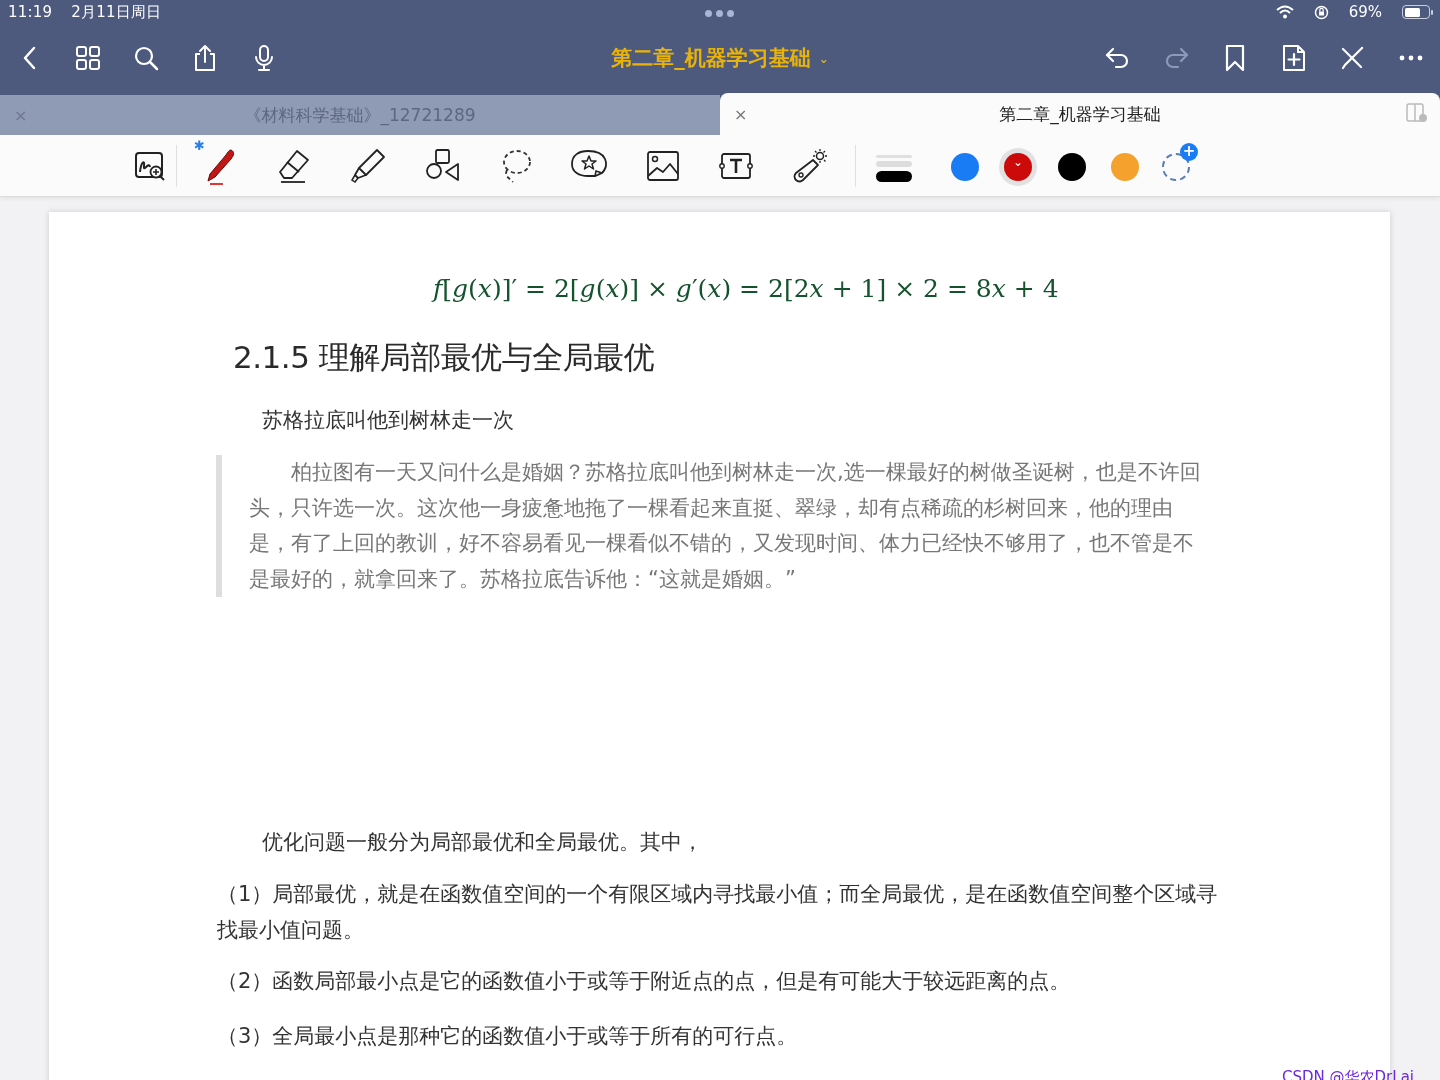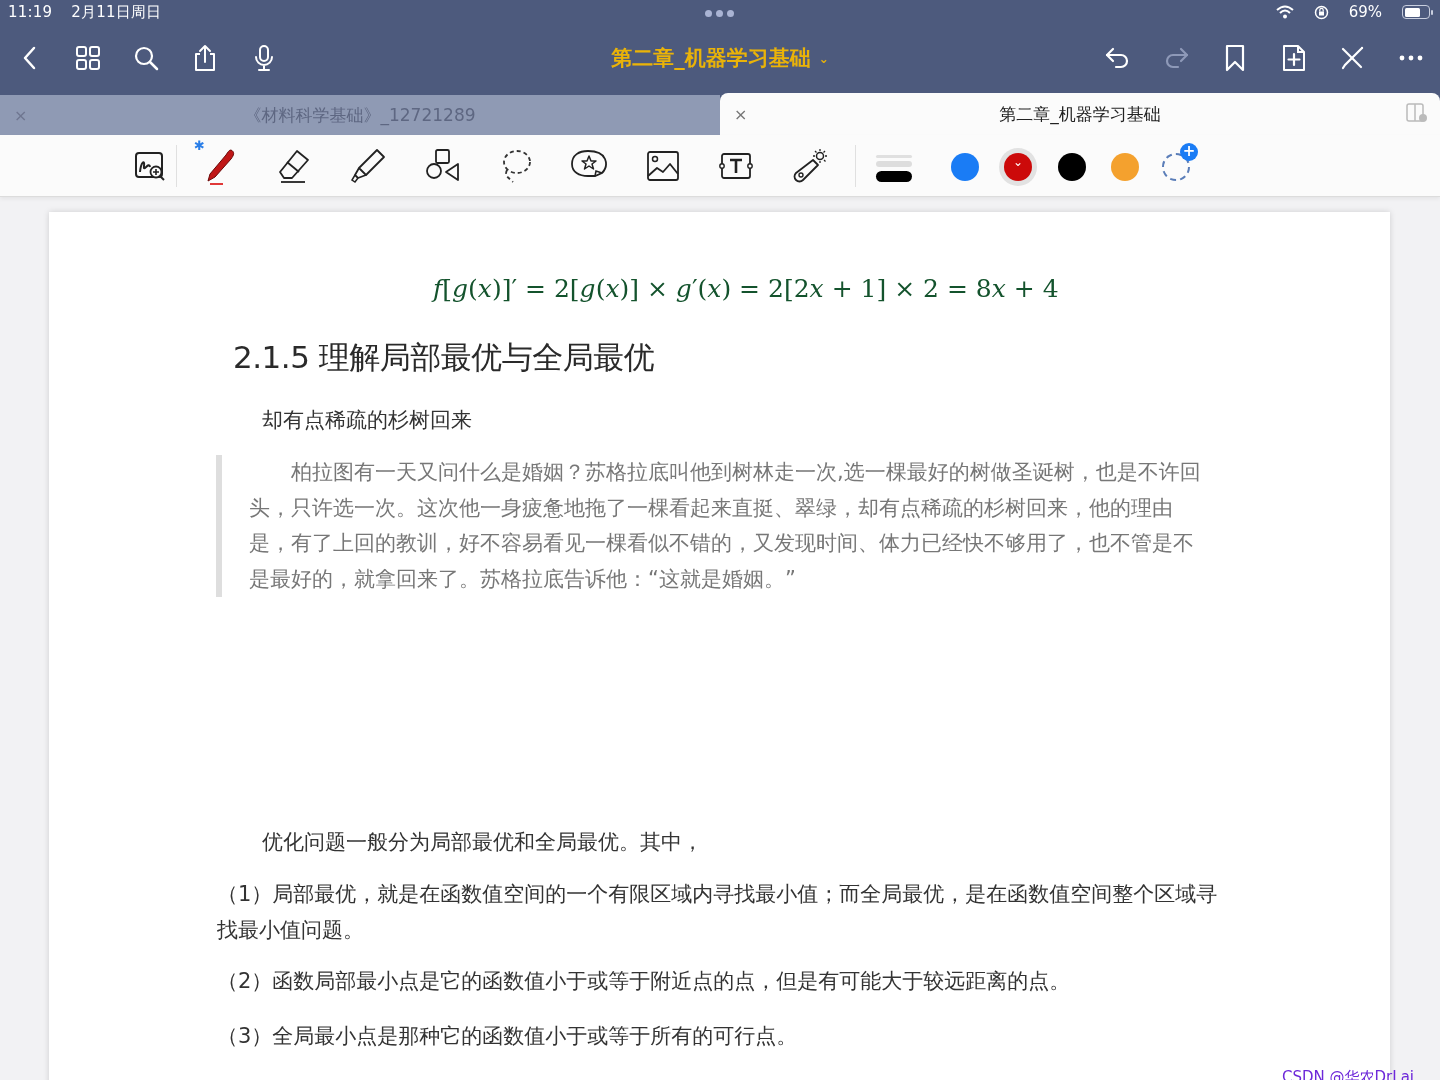--- a/index.html
+++ b/index.html
@@ -264,21 +264,21 @@
   <div class="swatch" style="left:1162px;border:2px dashed #5a7db8;background:transparent;">
     <span style="position:absolute;left:16px;top:-12px;width:18px;height:18px;border-radius:50%;background:#1a7cf5;color:#fff;font-size:15px;font-weight:bold;line-height:17px;text-align:center;">+</span>
   </div>
 </div>
 
 <div class="page">
   <div class="formula">
     <i>f</i>[<i>g</i>(<i>x</i>)]′ = 2[<i>g</i>(<i>x</i>)] × <i>g</i>′(<i>x</i>) = 2[2<i>x</i> + 1] × 2 = 8<i>x</i> + 4
   </div>
   <div class="h2">2.1.5 理解局部最优与全局最优</div>
-  <div class="p-sub">却有点稀疏的杉树回来</div>
+  <div class="p-sub">苏格拉底叫他到树林走一次</div>
 
   <div class="quote">
     <p>柏拉图有一天又问什么是婚姻？苏格拉底叫他到树林走一次,选一棵最好的树做圣诞树，也是不许回头，只许选一次。这次他一身疲惫地拖了一棵看起来直挺、翠绿，却有点稀疏的杉树回来，他的理由是，有了上回的教训，好不容易看见一棵看似不错的，又发现时间、体力已经快不够用了，也不管是不是最好的，就拿回来了。苏格拉底告诉他：“这就是婚姻。”</p>
   </div>
 
   <div class="para" style="top:612px;left:213px;">优化问题一般分为局部最优和全局最优。其中，</div>
   <div class="para" style="top:664px;">（1）局部最优，就是在函数值空间的一个有限区域内寻找最小值；而全局最优，是在函数值空间整个区域寻找最小值问题。</div>
   <div class="para" style="top:751px;">（2）函数局部最小点是它的函数值小于或等于附近点的点，但是有可能大于较远距离的点。</div>
   <div class="para" style="top:806px;">（3）全局最小点是那种它的函数值小于或等于所有的可行点。</div>
 </div>

